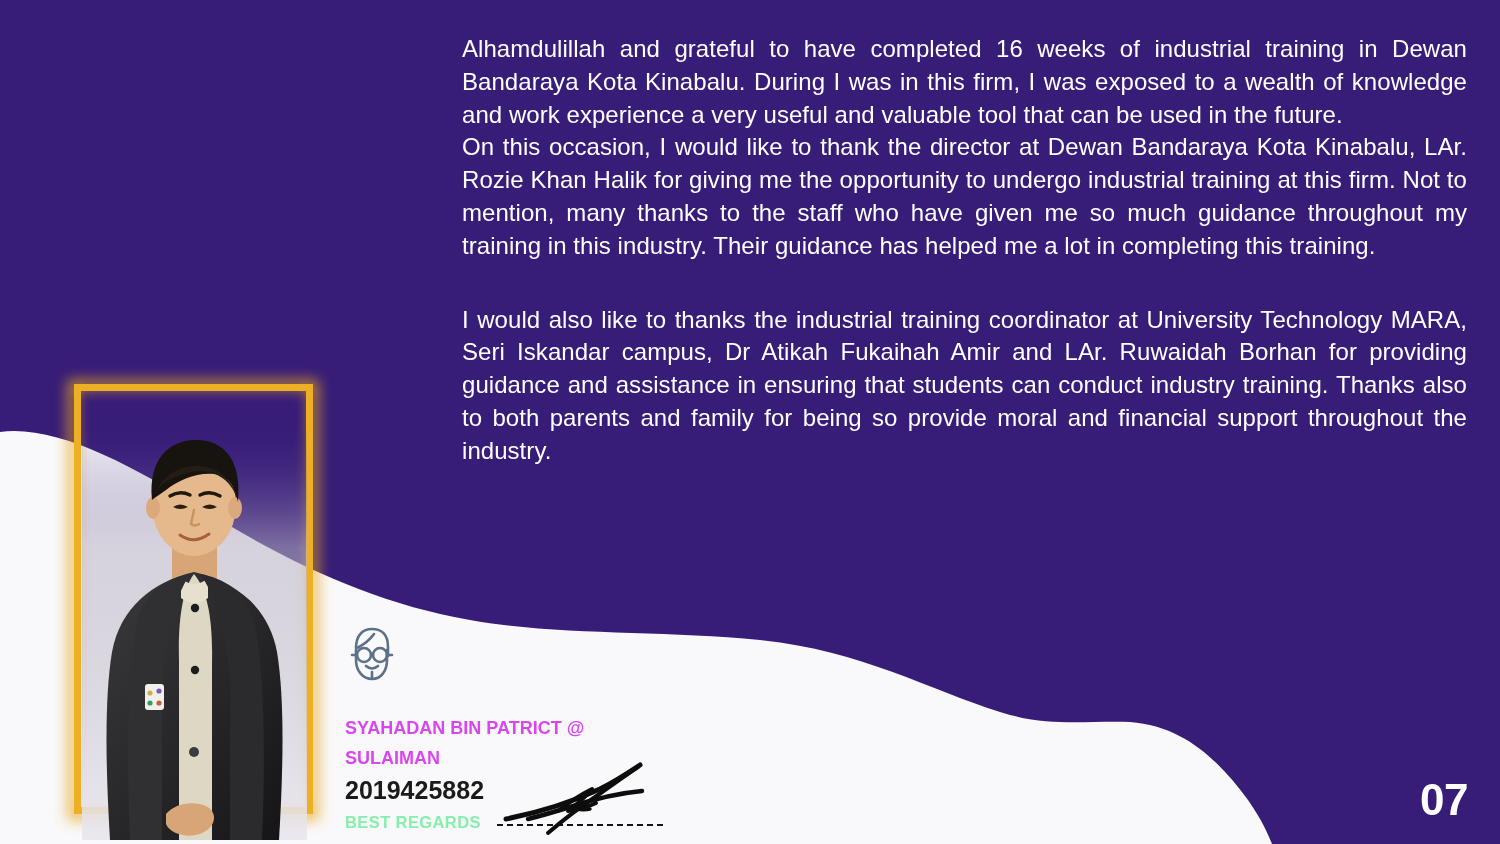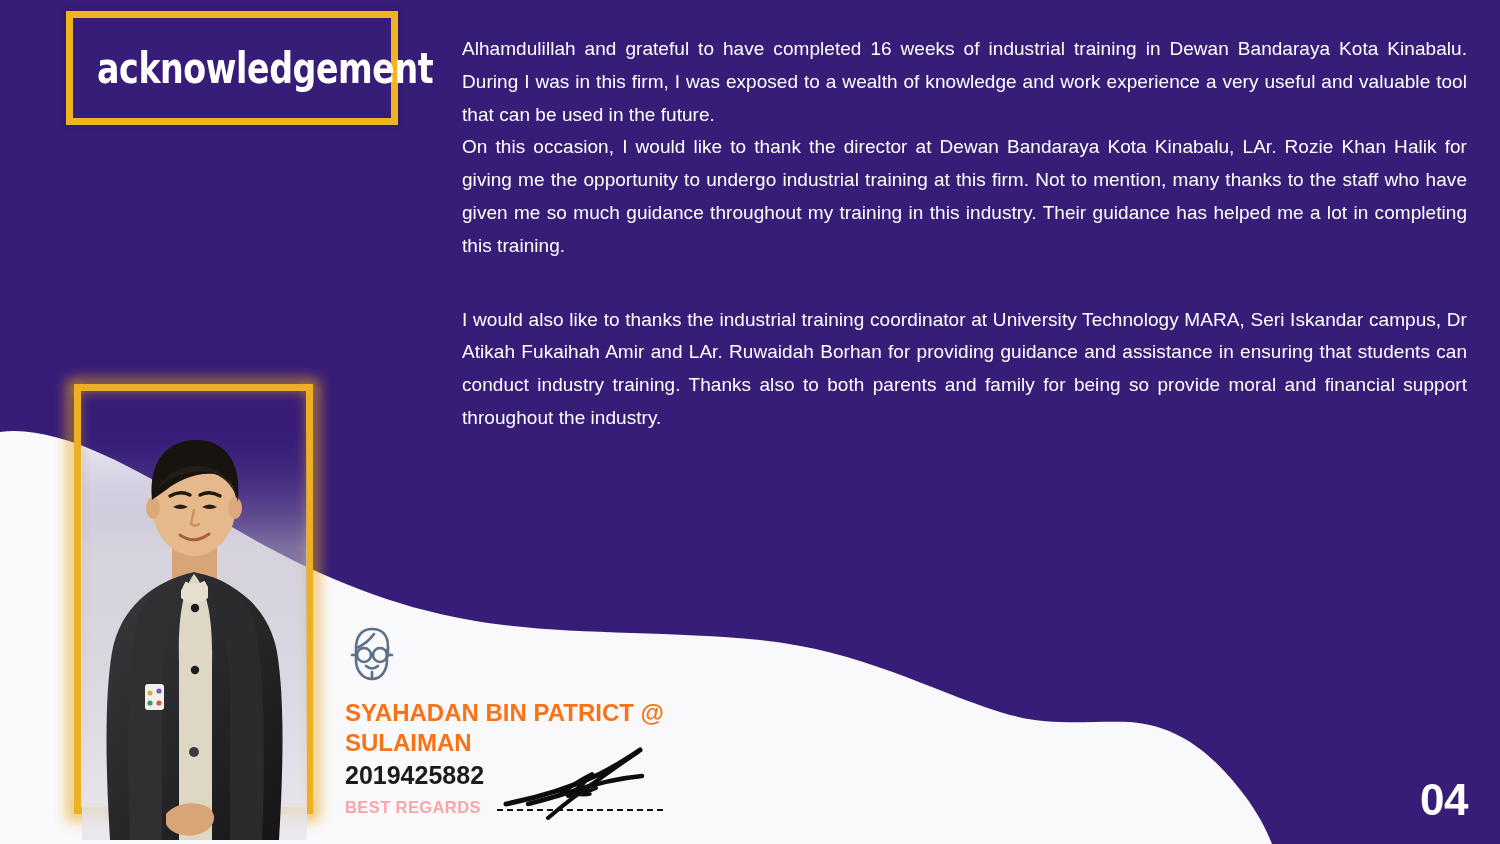--- a/index.html
+++ b/index.html
@@ -54,21 +54,21 @@
   
   .body-col {
     position: absolute;
     left: 462px;
     top: 33px;
     width: 1005px;
   }
   .body-col p {
     margin: 0;
     color: #ffffff;
-    font-size: 19px;
+    font-size: 24px;
     line-height: 32.8px;
     text-align: justify;
     font-weight: 300;
     letter-spacing: 0.05px;
   }
   .body-col p.para-gap {
     margin-top: 41px;
   }
 
   
@@ -110,41 +110,41 @@
     left: 345px;
     top: 626px;
     width: 380px;
   }
   .sig-icon {
     width: 52px;
     height: 58px;
     display: block;
   }
   .sig-name {
-    margin-top: 14px;
-    color: #f97316;
-    font-size: 24px;
+    margin-top: 29px;
+    color: #d946ef;
+    font-size: 18px;
     font-weight: bold;
     line-height: 30px;
     max-width: 330px;
   }
   .sig-id {
     color: #1b1b1b;
     font-size: 25px;
     font-weight: bold;
     line-height: 32px;
     margin-top: 1px;
   }
   .sig-regards-row {
     display: flex;
     align-items: flex-end;
     margin-top: 5px;
   }
   .sig-regards {
-    color: #fca5a5;
+    color: #86efac;
     font-size: 16.5px;
     font-weight: bold;
     letter-spacing: 0.4px;
     line-height: 18px;
   }
   .sig-line-wrap {
     position: relative;
     margin-left: 16px;
     width: 170px;
     height: 20px;
@@ -187,23 +187,20 @@
              C60,424 140,470 220,520
              C300,568 380,604 470,620
              C560,636 660,630 760,640
              C860,650 930,690 1000,712
              C1050,728 1090,720 1130,722
              C1185,726 1220,762 1248,800
              C1262,820 1268,834 1272,844
              L0,844 Z" fill="#F9F8FA"></path>
   </svg>
 
-  <div class="title-box">
-    <div class="title-text">acknowledgement</div>
-  </div>
 
   <div class="body-col">
     <p>Alhamdulillah and grateful to have completed 16 weeks of industrial training in Dewan Bandaraya Kota Kinabalu. During I was in this firm, I was exposed to a wealth of knowledge and work experience a very useful and valuable tool that can be used in the future.</p>
     <p>On this occasion, I would like to thank the director at Dewan Bandaraya Kota Kinabalu,  LAr. Rozie Khan Halik for giving me the opportunity to undergo industrial training at this firm. Not to mention, many thanks to the staff who have given me so much guidance throughout my training in this industry. Their guidance has helped me a lot in completing this training.</p>
     <p class="para-gap">I would also like to thanks the industrial training coordinator at University Technology MARA, Seri Iskandar campus, Dr Atikah Fukaihah Amir and LAr. Ruwaidah Borhan for providing guidance and assistance in ensuring that students can conduct industry training. Thanks also to both parents and family for being so provide moral and financial support throughout the industry.</p>
   </div>
 
   <div class="photo-wrap">
     <div class="photo-glow"></div>
     <div class="photo-frame"></div>
@@ -307,15 +304,15 @@
             <path d="M150,32 C128,34 102,40 78,48 C62,53 48,57 36,60" stroke-width="4.5"></path>
             <path d="M66,52 C76,44 88,36 100,30 C92,40 84,46 76,52 C86,50 96,48 104,44" stroke-width="4"></path>
             <path d="M56,74 C70,62 88,48 106,36 C120,26 134,16 146,8" stroke-width="4"></path>
             <path d="M74,46 C82,50 90,52 98,50" stroke-width="3.4"></path>
           </g>
         </svg>
       </div>
     </div>
   </div>
 
-  <div class="page-num">04</div>
+  <div class="page-num">07</div>
 
 </div>
 
 </body></html>

